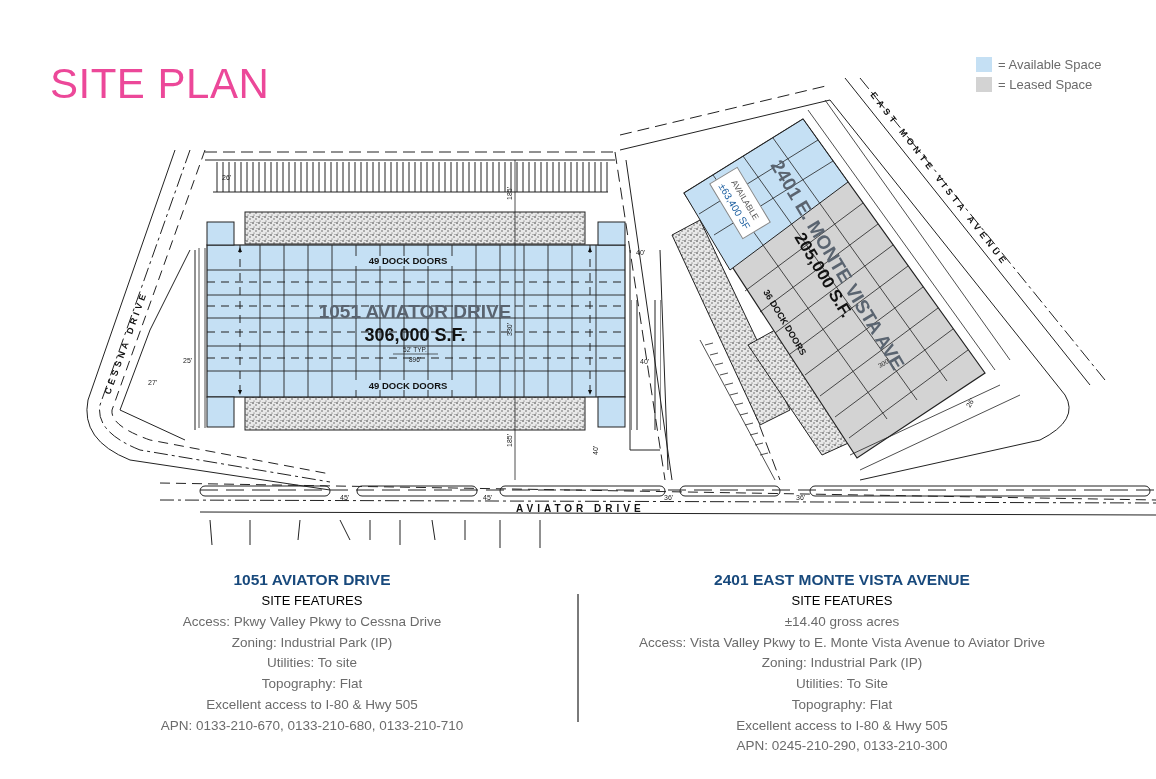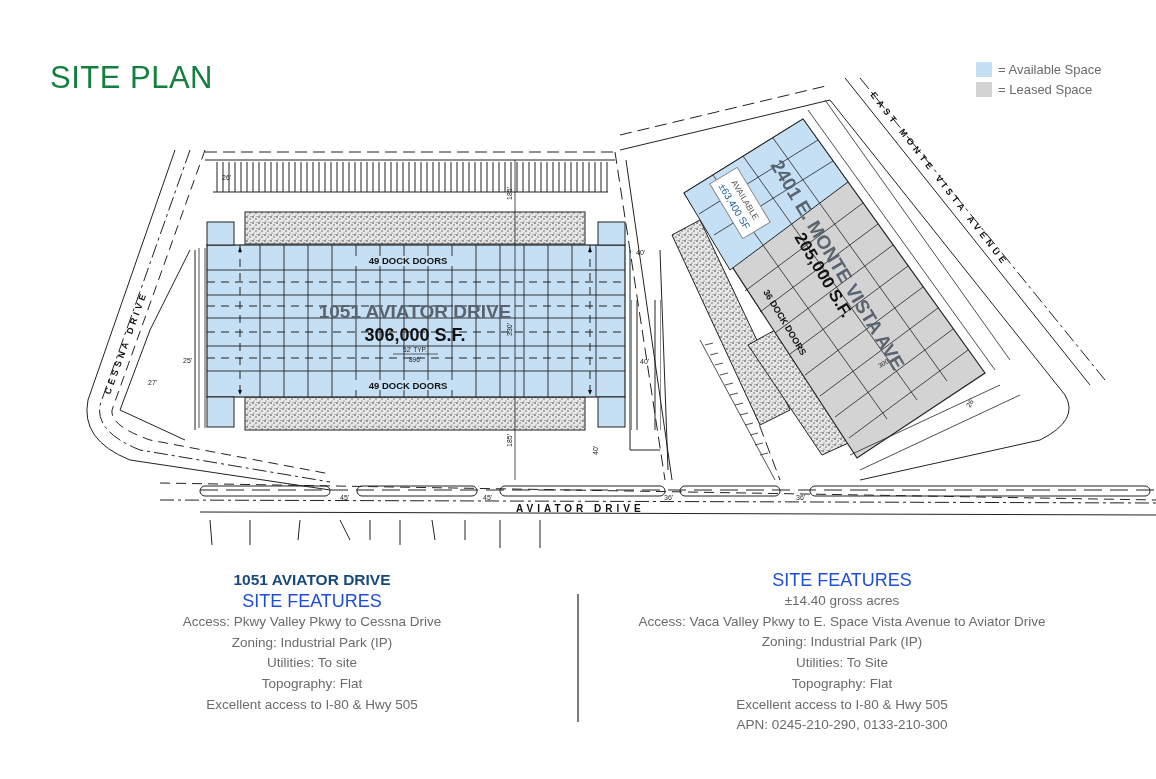--- a/index.html
+++ b/index.html
@@ -1,24 +1,24 @@
 <!DOCTYPE html>
 <html><head>
 <meta charset="utf-8">
 <style>
   html, body { margin:0; padding:0; background:#ffffff; }
   body { width:1156px; height:779px; position:relative; overflow:hidden; font-family:"Liberation Sans", sans-serif; }
-  .page-title { position:absolute; left:50px; top:60px; font-size:31px; color:#15803d; letter-spacing:0.5px; font-weight:normal; }
+  .page-title { position:absolute; left:50px; top:60px; font-size:42px; color:#ec4899; letter-spacing:0.5px; font-weight:normal; }
   .legend { position:absolute; left:976px; top:57px; font-size:13px; color:#6b6b6b; }
-  .legend-row { display:flex; align-items:flex-end; height:20px; }
+  .legend-row { display:flex; align-items:flex-start; height:20px; }
   .swatch { width:16px; height:15px; margin-right:6px; }
   .plan { position:absolute; left:0; top:0; }
   .features { position:absolute; top:569px; text-align:center; color:#6b6b6b; font-size:13.5px; line-height:20.7px; }
   .features .f-title { color:#18497c; font-weight:bold; font-size:15.5px; line-height:21px; }
-  .features .f-sub { color:#1d4ed8; font-size:18px; line-height:22px; }
+  .features .f-sub { color:#000000; font-size:13px; line-height:22px; }
   .f-left { left:120px; width:384px; }
   .f-right { left:620px; width:444px; }
   .divider { position:absolute; left:577px; top:594px; width:1.5px; height:128px; background:#7a7a7a; }
 </style>
 </head>
 <body>
 
 <div class="page-title">SITE PLAN</div>
 
 <div class="legend">
@@ -245,26 +245,28 @@
 </svg>
 
 <div class="features f-left">
   <div class="f-title">1051 AVIATOR DRIVE</div>
   <div class="f-sub">SITE FEATURES</div>
   <div>Access: Pkwy Valley Pkwy to Cessna Drive</div>
   <div>Zoning: Industrial Park (IP)</div>
   <div>Utilities: To site</div>
   <div>Topography: Flat</div>
   <div>Excellent access to I-80 &amp; Hwy 505</div>
+  <div>APN: 0133-210-670, 0133-210-680, 0133-210-710</div>
 </div>
 
 <div class="divider"></div>
 
 <div class="features f-right">
+  <div class="f-title">2401 EAST MONTE VISTA AVENUE</div>
   <div class="f-sub">SITE FEATURES</div>
   <div>±14.40 gross acres</div>
-  <div>Access: Vaca Valley Pkwy to E. Space Vista Avenue to Aviator Drive</div>
+  <div>Access: Vista Valley Pkwy to E. Monte Vista Avenue to Aviator Drive</div>
   <div>Zoning: Industrial Park (IP)</div>
   <div>Utilities: To Site</div>
   <div>Topography: Flat</div>
   <div>Excellent access to I-80 &amp; Hwy 505</div>
   <div>APN: 0245-210-290, 0133-210-300</div>
 </div>
 
 </body></html>

